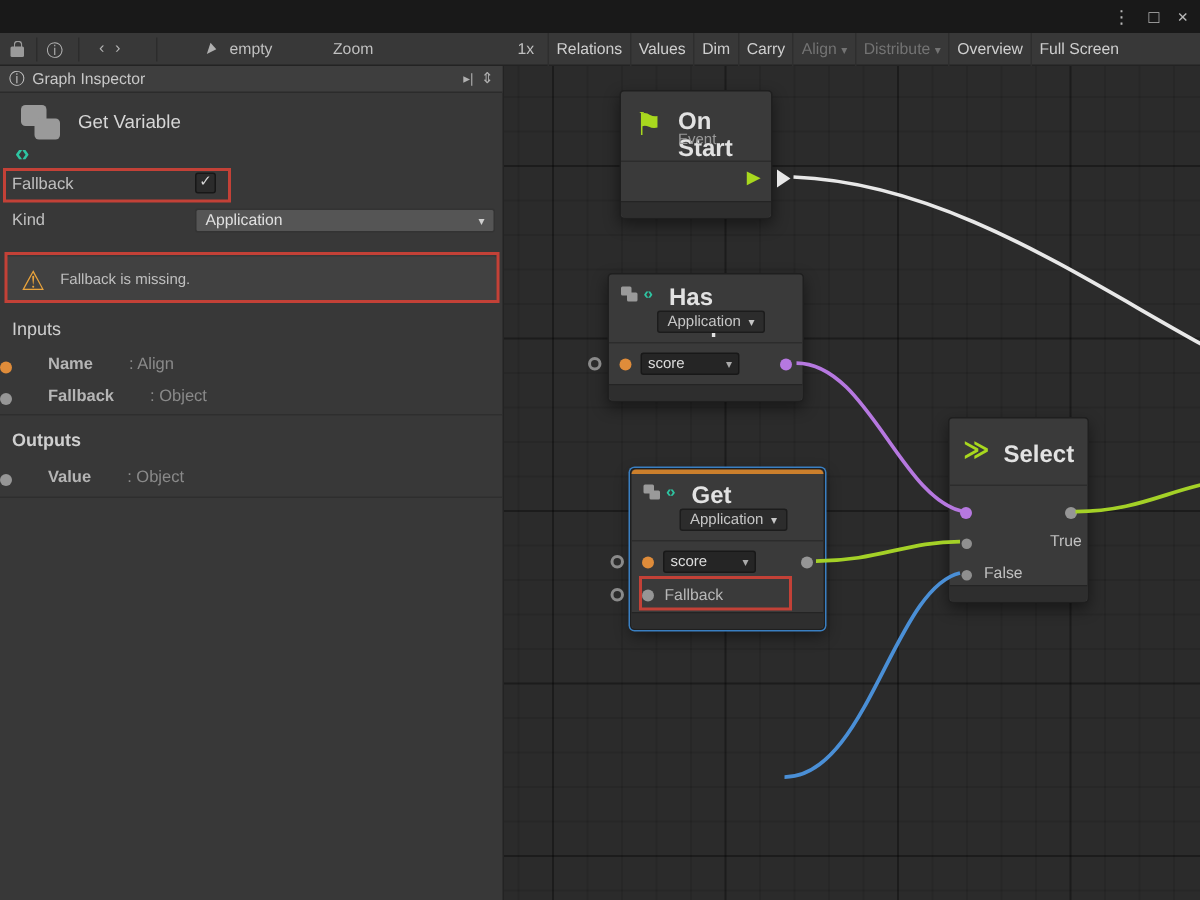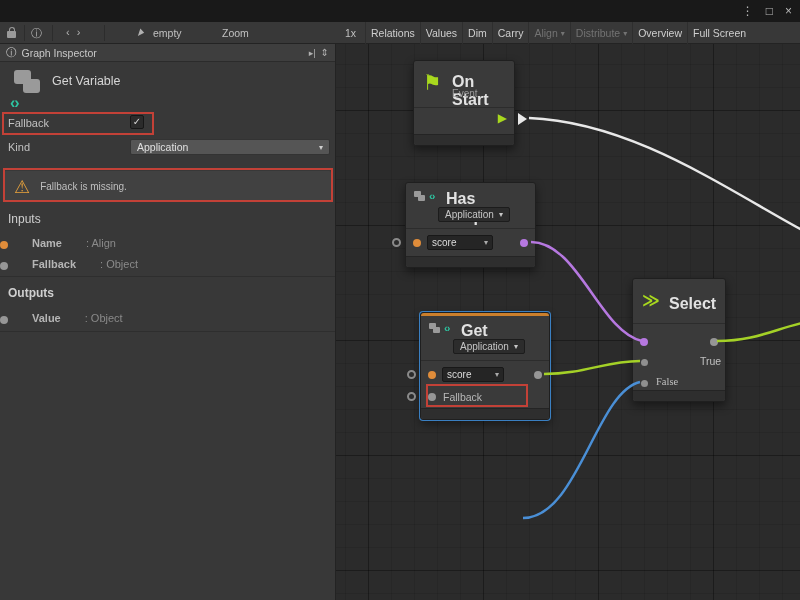--- a/index.html
+++ b/index.html
@@ -256,21 +256,21 @@
 
     <div class="node" style="left:296px;top:234px;width:94px;height:124px;">
       <span class="abs green-ic" style="left:9px;top:11px;font-size:17px;">≫</span>
       <span class="abs node-title" style="left:36px;top:16px;">Select</span>
       <div class="hsep" style="top:44px;"></div>
       <span class="ndot" style="left:7px;top:59px;background:#b678e0;"></span>
       <span class="ndot" style="right:7px;top:59px;background:#969696;"></span>
       <span class="ndot ndot-sm" style="left:8px;top:80px;background:#8f8f8f;"></span>
       <span class="abs" style="left:23px;top:76px;color:#c0c0c0;font-size:10.5px;margin-left:44px;">True</span>
       <span class="ndot ndot-sm" style="left:8px;top:101px;background:#8f8f8f;"></span>
-      <span class="abs" style="left:23px;top:97px;color:#c0c0c0;font-size:10.5px;font-family:Liberation Serif, serif;">False</span>
+      <span class="abs" style="left:23px;top:97px;color:#c0c0c0;font-size:10.5px;">False</span>
       <div class="node-foot"></div>
     </div>
 
   </div>
 
   <svg class="wires">
     <path d="M 529 118 C 630 122 720 185 802 230" stroke="#e8e8e8" stroke-width="2.5" fill="none"></path>
     <path d="M 531 242 C 578 242 600 332 642 341" stroke="#b678e0" stroke-width="2.5" fill="none"></path>
     <path d="M 544 374 C 585 374 605 361 640 361" stroke="#a4d127" stroke-width="2.5" fill="none"></path>
     <path d="M 523 518 C 578 518 596 392 640 382" stroke="#4a8fd6" stroke-width="2.5" fill="none"></path>

